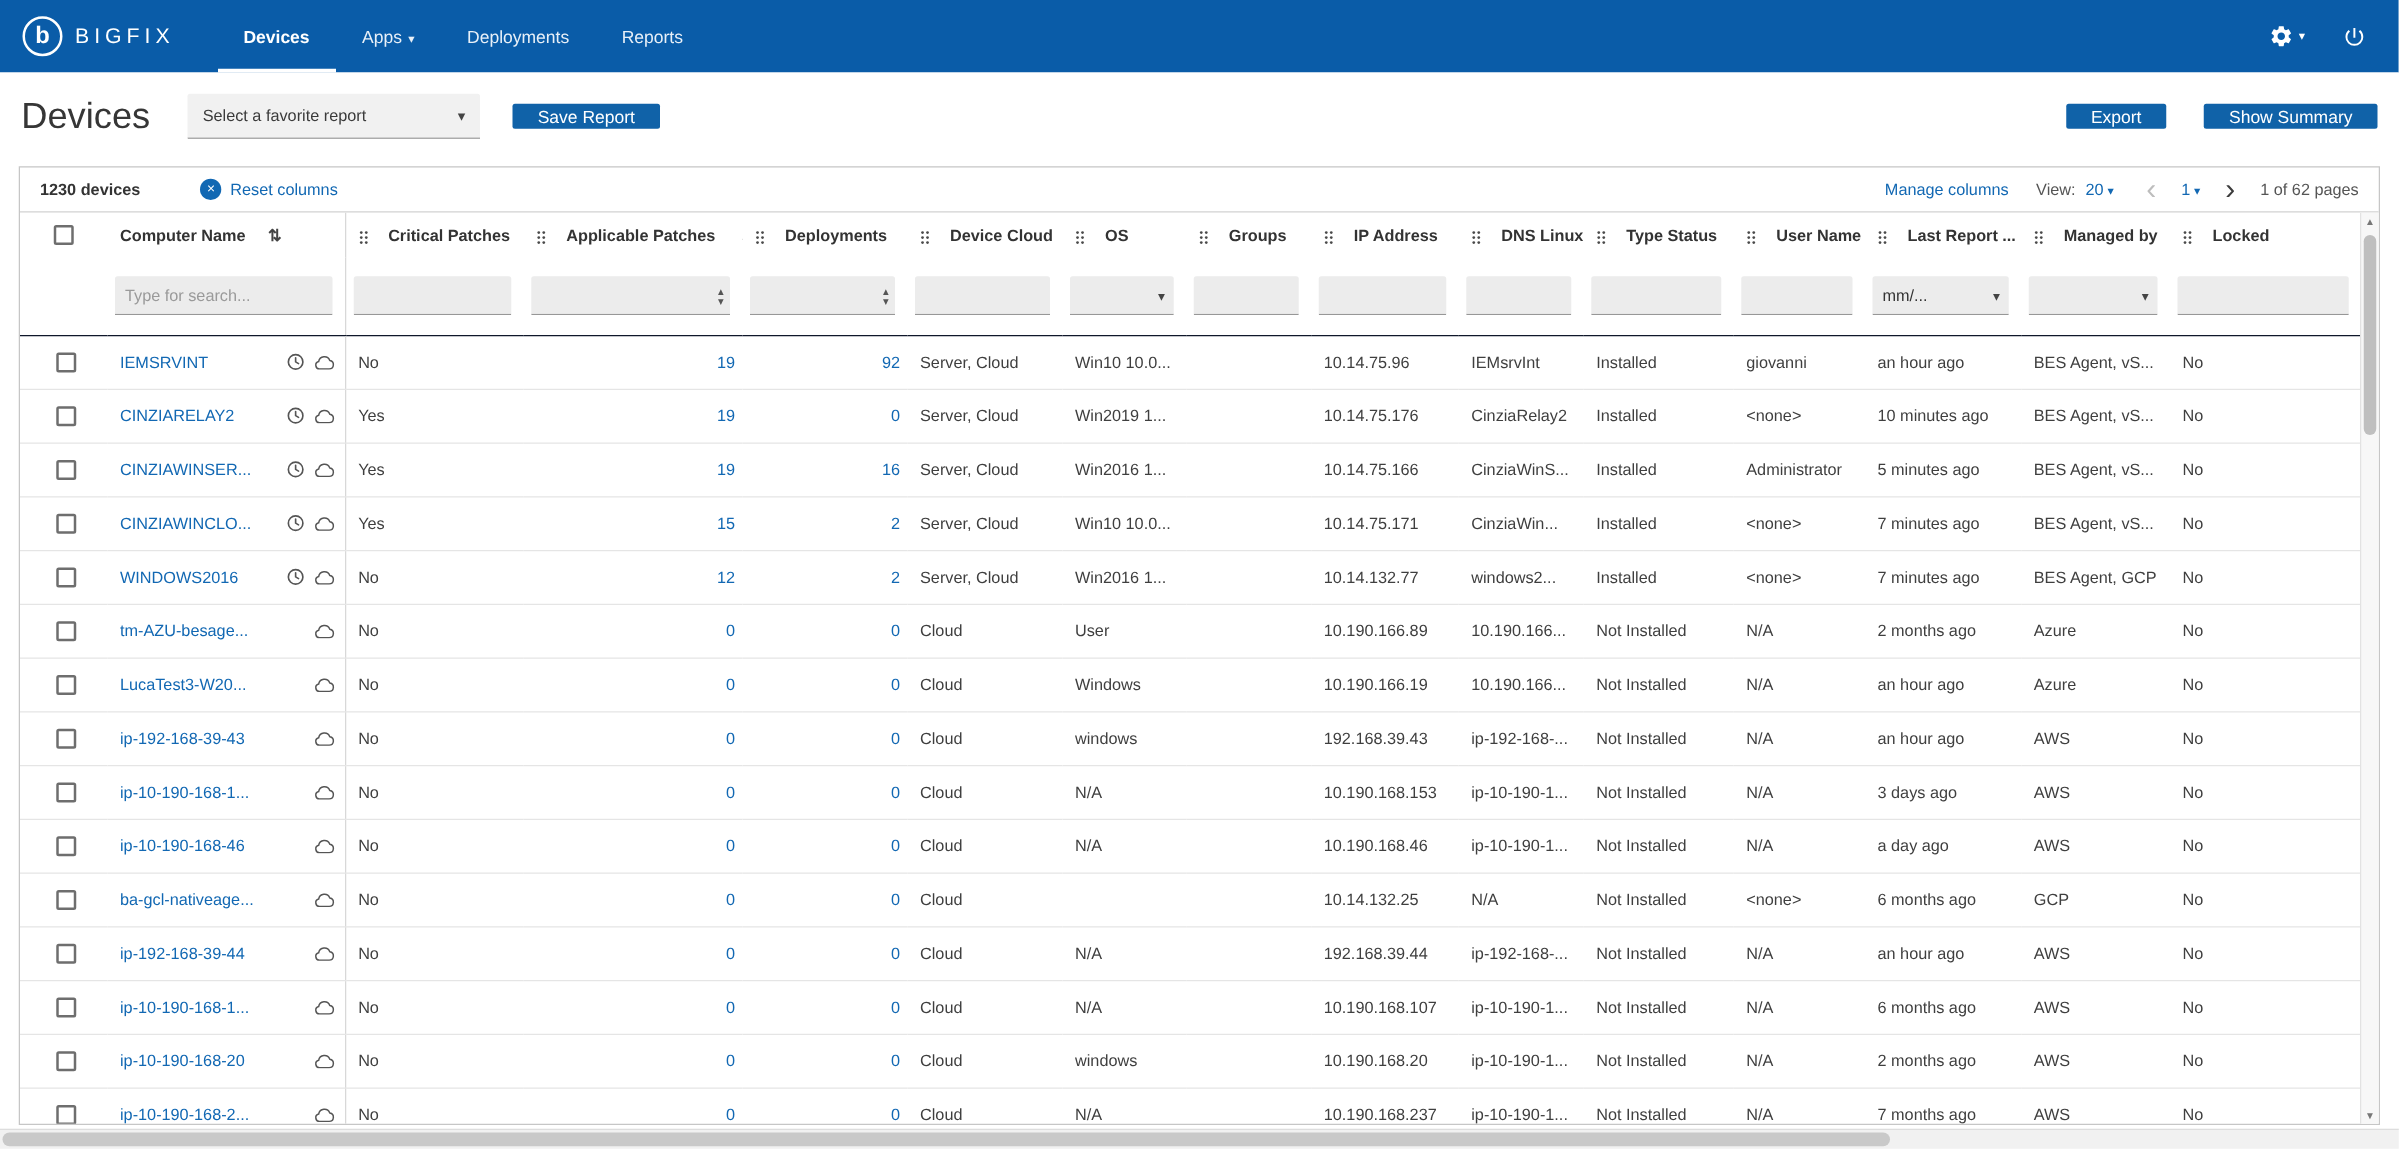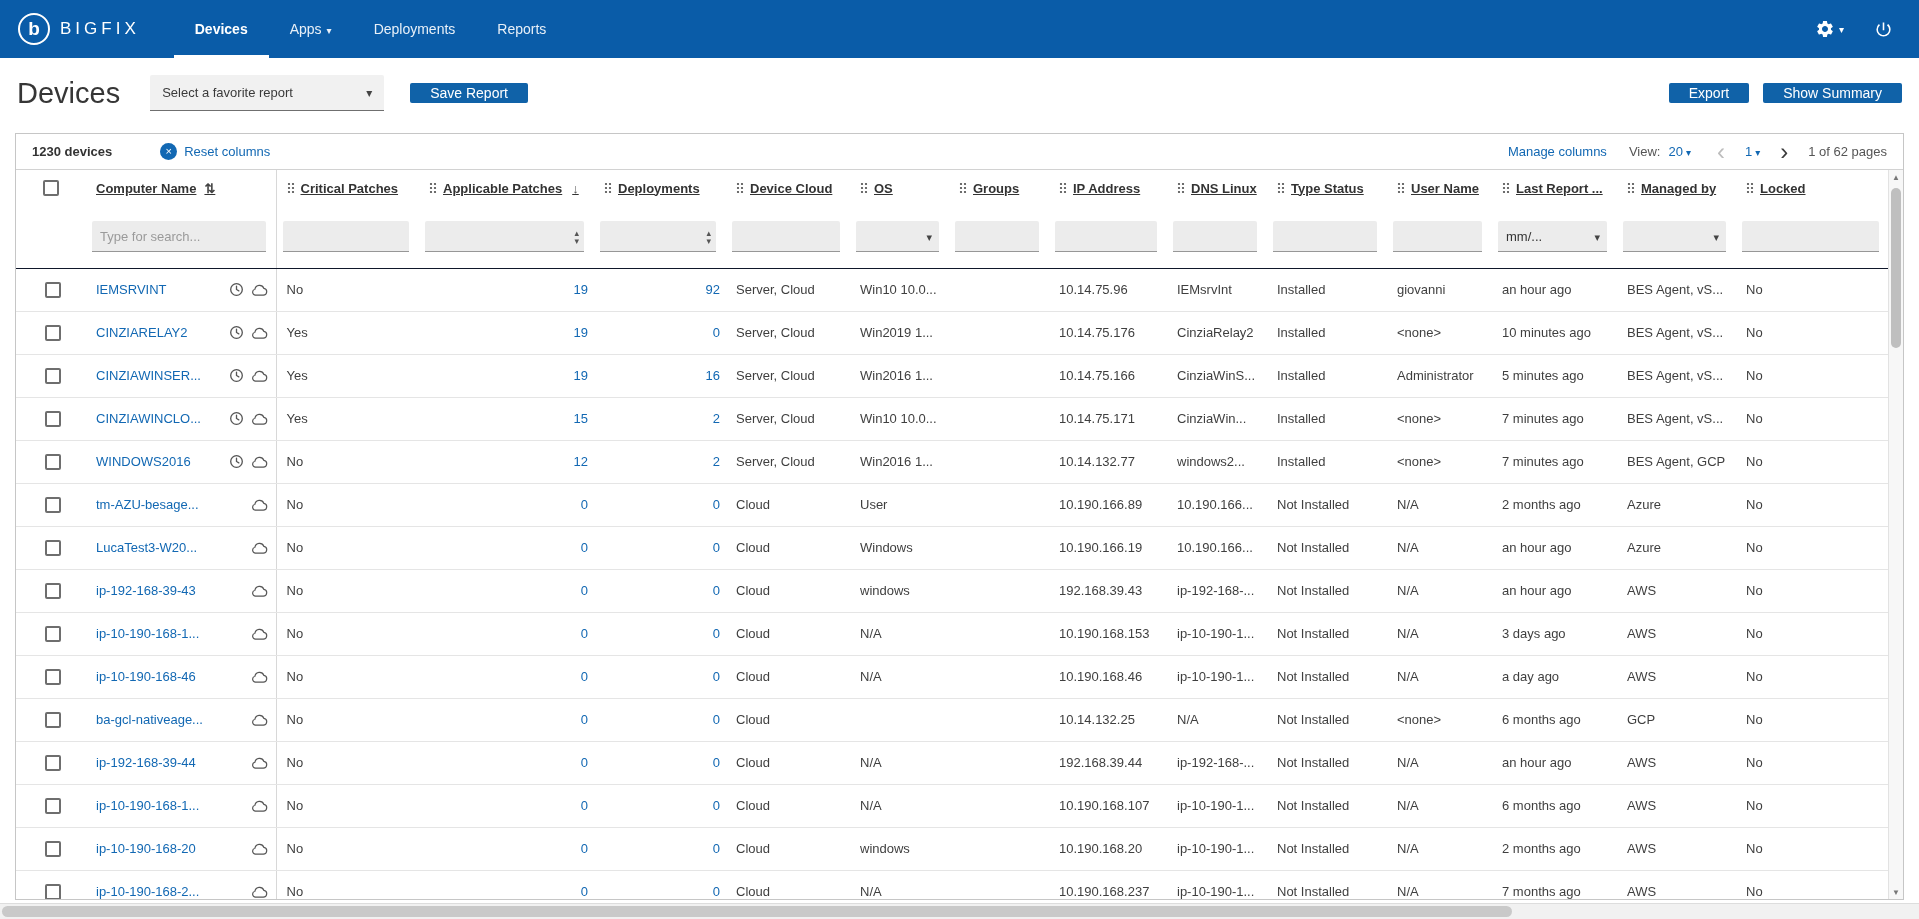--- a/index.html
+++ b/index.html
@@ -25,21 +25,21 @@
   .page-header { height:70px; display:flex; align-items:center; padding:0 17px; background:#fff; }
   .page-title { font-size:29px; color:#363636; font-weight:400; }
   .fav-select { margin-left:30px; width:234px; height:36px; background:#f1f1f1;
     border-bottom:1px solid #6f6f6f; border-radius:2px 2px 0 0; display:flex; align-items:center;
     padding:0 12px; color:#3a3a3a; cursor:pointer; position:relative; }
   .fav-select .caret { margin-left:auto; font-size:12px; color:#444; }
   .btn { background:#1062a8; color:#fff; border:none; border-radius:2px; height:20px;
     padding:0 20px; font-size:14px; font-family:inherit; cursor:pointer; white-space:nowrap; }
   .btn.save { margin-left:26px; }
   .header-spacer { flex:1; }
-  .btn.right { margin-left:14px; }
+  .btn.right { margin-left:30px; }
 
   
   .content-box { margin:5px 15px 0 15px; width:1889px; height:767px;
     border:1px solid #c6c6c6; position:relative; overflow:hidden; background:#fff; }
 
   .toolbar { height:36px; display:flex; align-items:center; padding:0 16px;
     border-bottom:1px solid #d2d2d2; }
   .device-count { font-weight:bold; color:#333;text-align:right; }
   .reset-cols { display:flex; align-items:center; gap:7px; margin-left:48px; color:#1268b3; cursor:pointer; }
   .reset-icon { width:17px; height:17px; border-radius:50%; background:#1268b3; color:#fff;
@@ -54,21 +54,21 @@
   .chev.disabled { color:#bdbdbd; }
   .chev.enabled { color:#3c3c3c; }
   .page-select { color:#1268b3; cursor:pointer; }
   .page-info { color:#555; }
 
   
   .table-area { position:relative; height:730px; overflow:hidden; }
   table.devices { width:1873px; table-layout:fixed; border-collapse:collapse; }
   th, td { white-space:nowrap; overflow:hidden; text-align:left; }
   thead th { height:36px; font-size:13px; font-weight:bold; color:#333; padding:0 6px 0 10px; vertical-align:middle; }
-  thead th .hdr { display:flex; align-items:center; gap:6px;text-decoration:underline; }
+  thead th .hdr { display:flex; align-items:flex-end; gap:16px; }
   .drag-svg { flex:none; }
   .sort-glyph { color:#444; font-size:13px; margin-left:2px; }
   .sort-desc { color:#555; font-size:13px; margin-left:4px; }
   .col-divider { border-right:1px solid #d8d8d8; }
 
   tr.filter-row td { height:62px; vertical-align:middle; padding:0 10px 0 6px;
     border-bottom:1px solid #0f172a; }
   .f-wrap { position:relative; width:100%; }
   .f-input { width:100%; height:31px; background:#ececec; border:none;
     border-bottom:1px solid #979797; border-radius:2px 2px 0 0; padding:0 8px;

